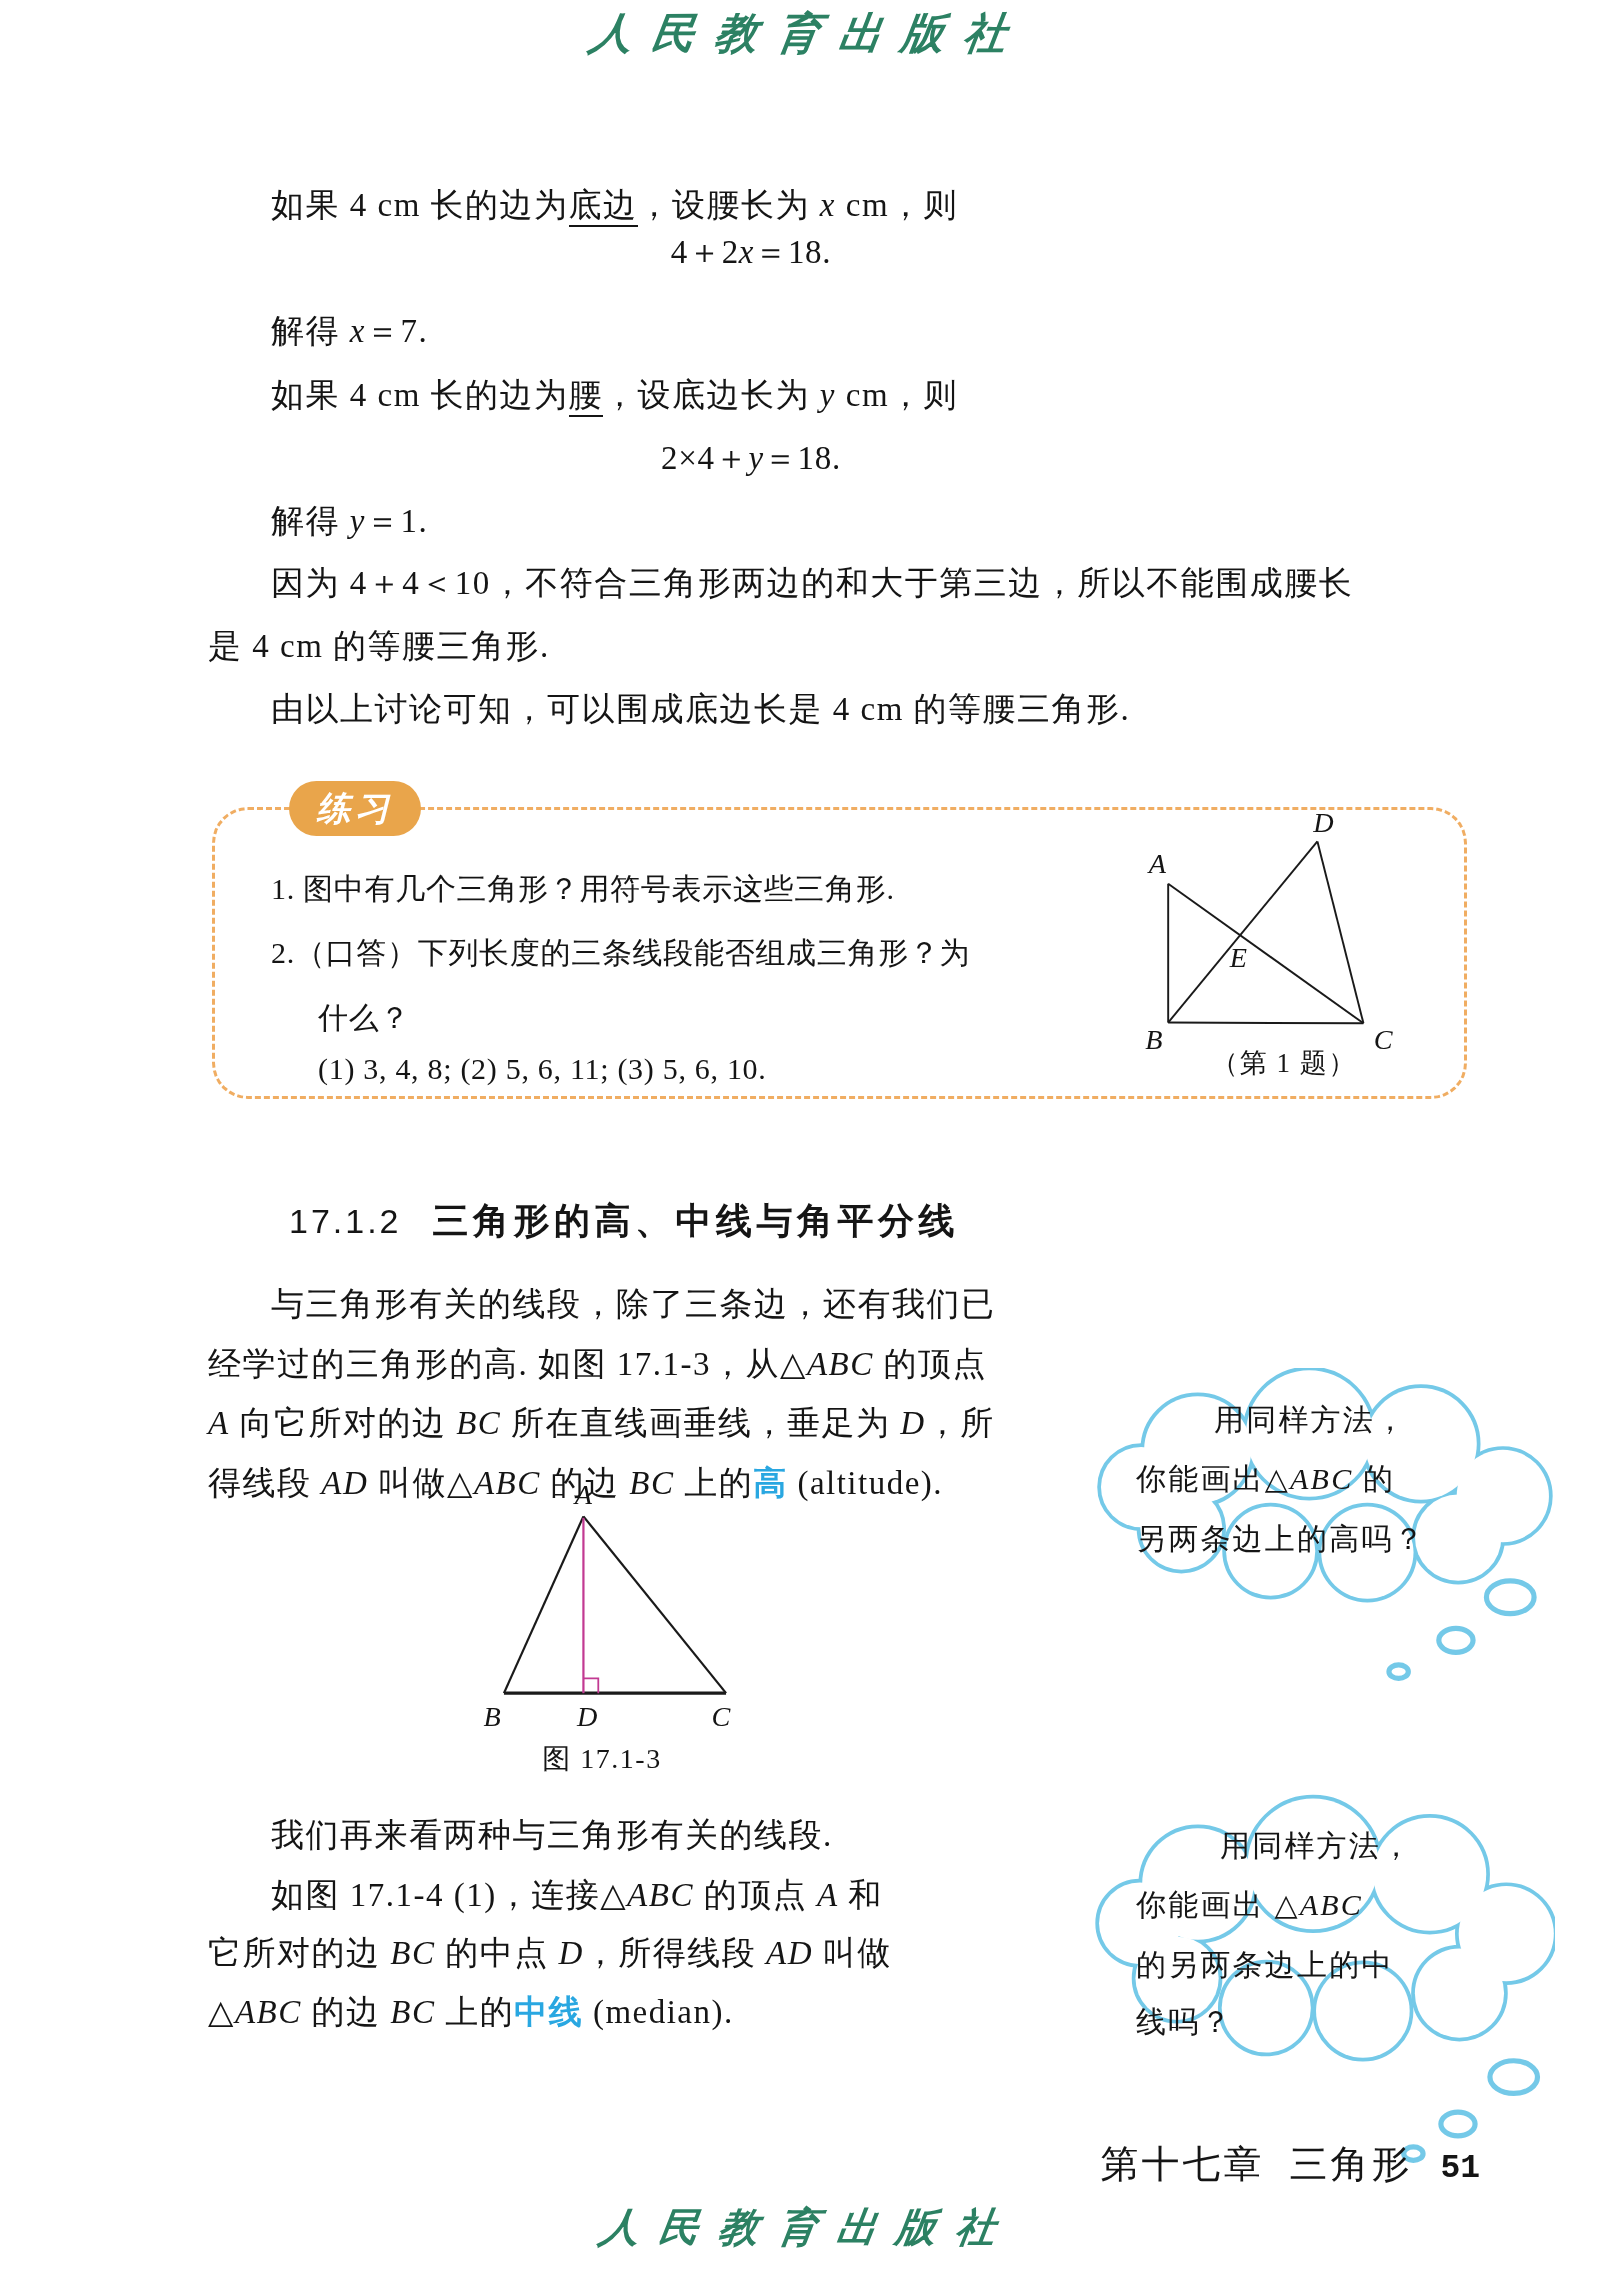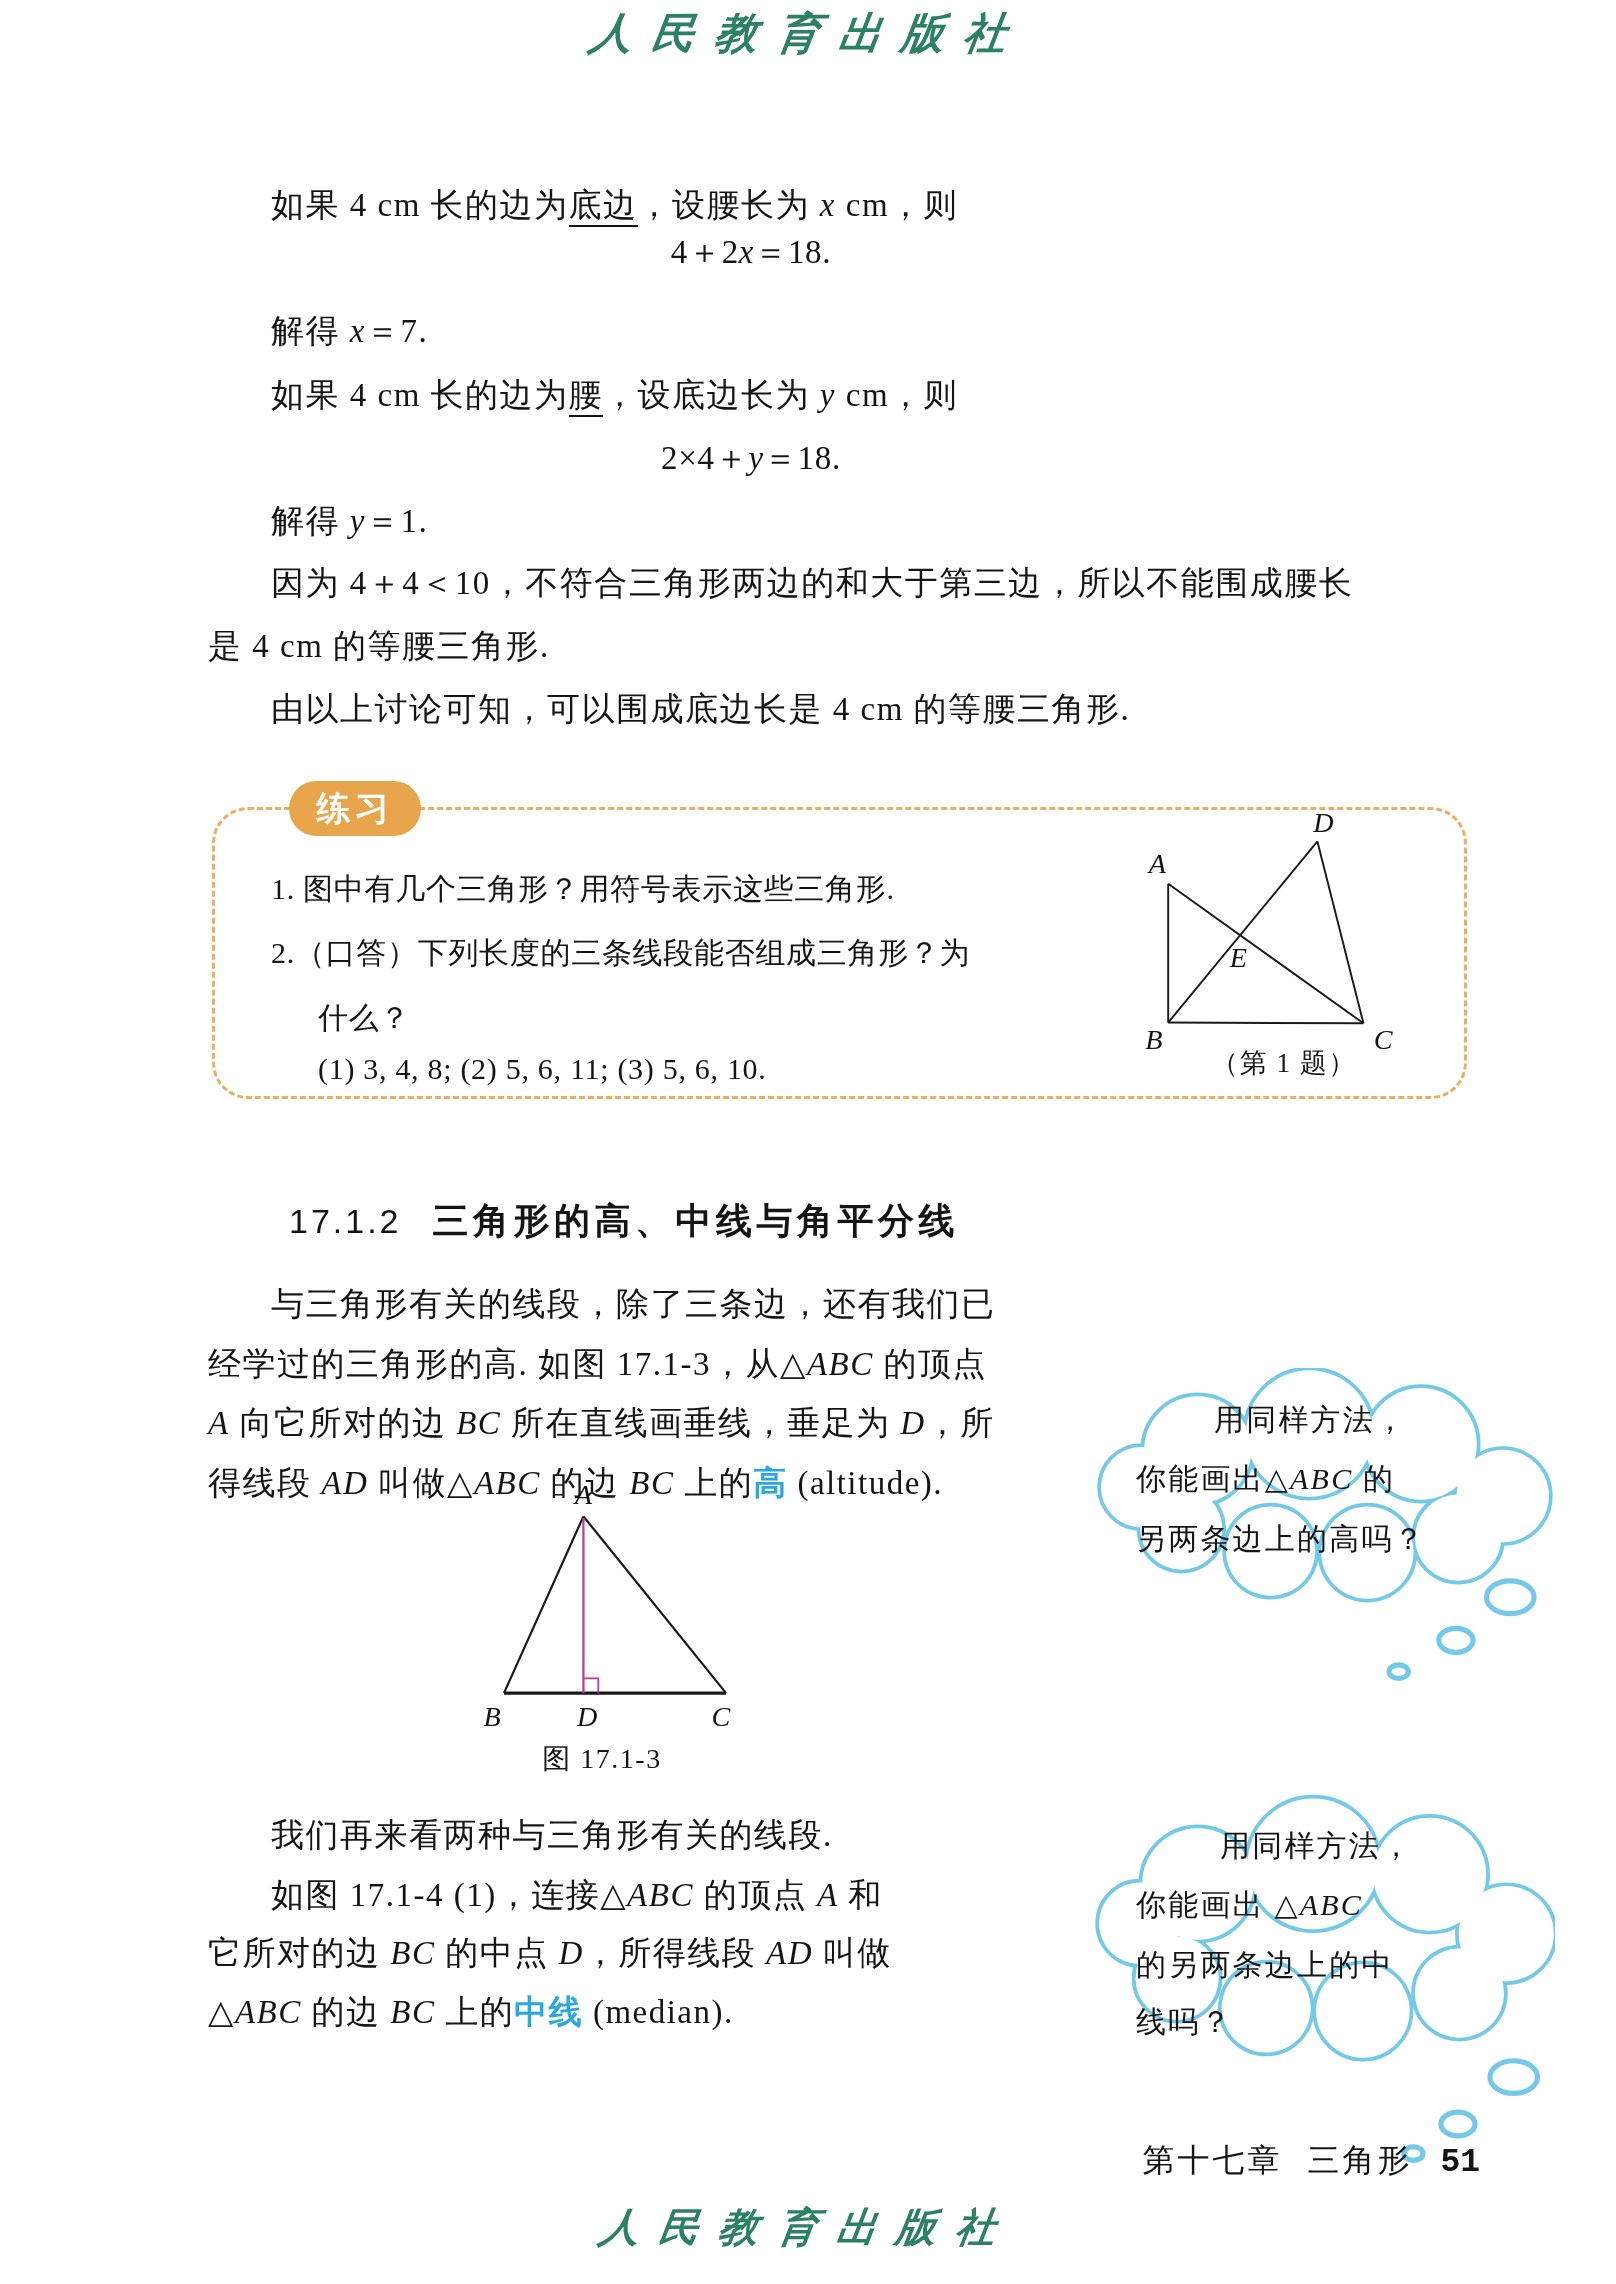--- a/index.html
+++ b/index.html
@@ -19,21 +19,21 @@
   .badge span{color:#ffffff;font-family:"Liberation Sans","DejaVu Sans",sans-serif;
         font-weight:bold;font-size:34px;line-height:55px;letter-spacing:4.5px;}
   .practice-line{font-size:30px;letter-spacing:0.7px;font-family:Liberation Serif, serif;}
   .caption{text-align:center;font-size:27px;letter-spacing:1.5px;}
   .heading{display:flex;align-items:baseline;}
   .heading .num{font-family:"Liberation Sans","DejaVu Sans",sans-serif;font-size:34px;letter-spacing:3px;}
   .heading .ttl{font-family:"Liberation Sans","DejaVu Sans",sans-serif;font-weight:bold;
         font-size:36px;letter-spacing:4.5px;margin-left:31px;}
   .bubble-line{font-size:30px;letter-spacing:2.2px;}
   .footer{display:flex;align-items:baseline;justify-content:flex-end;width:513px;}
-  .footer .f-serif{font-size:32px;letter-spacing:3px;font-family:Liberation Serif, serif;}
+  .footer .f-serif{font-size:38px;letter-spacing:3px;font-family:Liberation Serif, serif;}
   .footer .f-page{font-family:Liberation Mono, monospace;font-weight:bold;
         font-size:33px;margin-left:28px;}
   .footer .gap{width:25px;}
   svg text{font-family:"Liberation Serif","DejaVu Serif",serif;}
   svg .vlabel{font-size:38px;font-style:italic;fill:#151515;}
 </style>
 </head>
 <body>
 
 <div class="page">
@@ -46,21 +46,21 @@
   <div class="abs eq" style="left:208px;top:230px;text-align:center;"><span>4＋2</span><span class="em">x</span><span>＝18.</span></div>
   <div class="abs body-line" style="left:271px;top:309px;"><span>解得 </span><span class="em">x</span><span>＝7.</span></div>
   <div class="abs body-line" style="left:271px;top:373px;"><span>如果 4 cm 长的边为</span><span class="u">腰</span><span>，设底边长为 </span><span class="em">y</span><span> cm，则</span></div>
   <div class="abs eq" style="left:208px;top:436px;"><span>2×4＋</span><span class="em">y</span><span>＝18.</span></div>
   <div class="abs body-line" style="left:271px;top:499px;"><span>解得 </span><span class="em">y</span><span>＝1.</span></div>
   <div class="abs body-line" style="left:271px;top:561px;"><span>因为 4＋4＜10，不符合三角形两边的和大于第三边，所以不能围成腰长</span></div>
   <div class="abs body-line" style="left:208px;top:624px;"><span>是 4 cm 的等腰三角形.</span></div>
   <div class="abs body-line" style="left:271px;top:687px;"><span>由以上讨论可知，可以围成底边长是 4 cm 的等腰三角形.</span></div>
 
   <div class="abs practice-box" style="left:212px;top:807px;width:1249px;height:286px;"></div>
-  <div class="abs badge" style="left:289px;top:781px;width:132px;height:55px;">
+  <div class="abs badge" style="left:289px;top:781px;width:132px;height:55px;font-style:italic;">
     <span>练习</span>
   </div>
   <div class="abs practice-line" style="left:271px;top:869px;"><span>1. 图中有几个三角形？用符号表示这些三角形.</span></div>
   <div class="abs practice-line" style="left:271px;top:933px;"><span>2.（口答）下列长度的三条线段能否组成三角形？为</span></div>
   <div class="abs practice-line" style="left:318px;top:998px;"><span>什么？</span></div>
   <div class="abs practice-line" style="left:318px;top:1052px;"><span>(1) 3, 4, 8; (2) 5, 6, 11; (3) 5, 6, 10.</span></div>
 
   <svg class="abs" style="left:1139px;top:808px;" width="290" height="245" viewBox="0 0 390 330">
     <g stroke="#1a1a1a" stroke-width="2.6" fill="none">
       <line x1="39" y1="102" x2="39" y2="289"></line>

